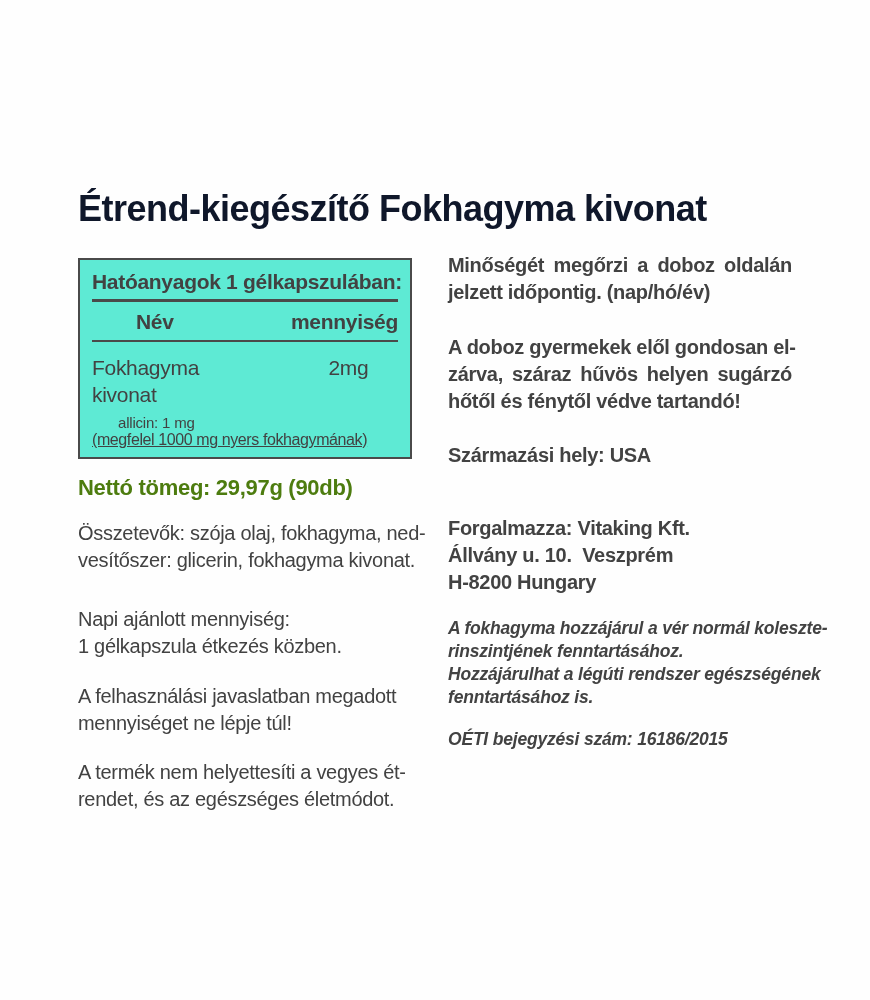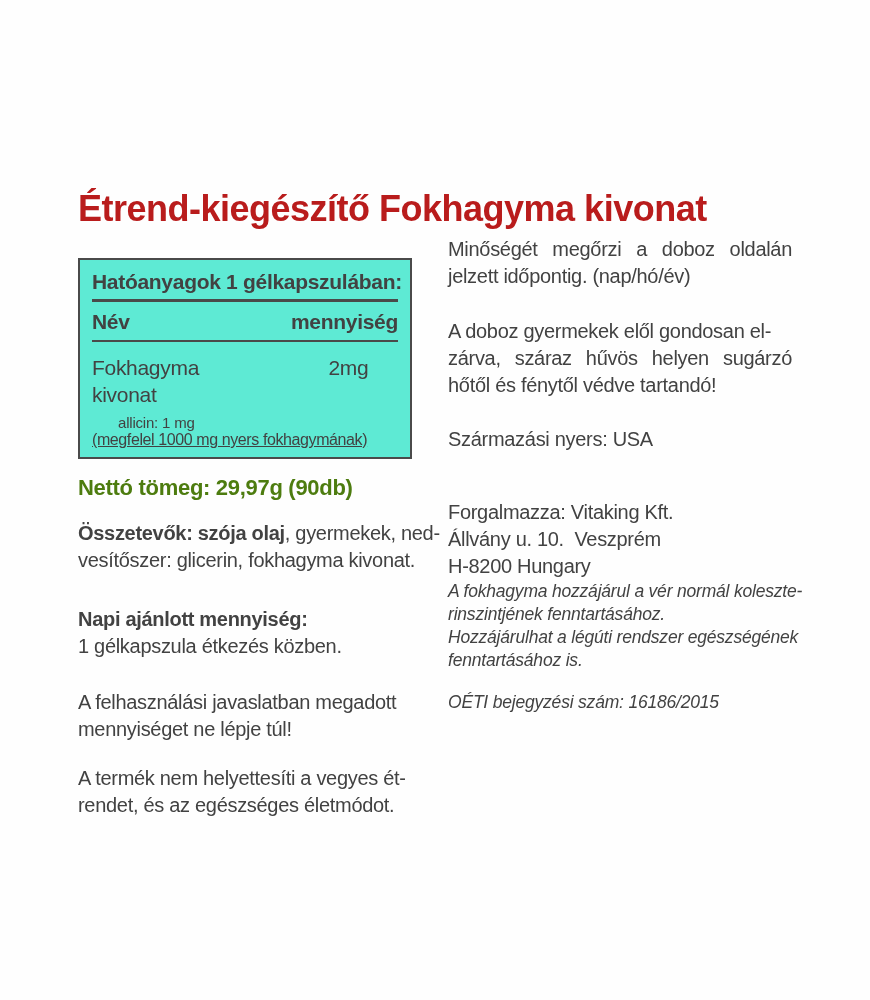--- a/index.html
+++ b/index.html
@@ -15,33 +15,34 @@
   }
   .page-title {
     position: absolute;
     left: 78px;
     top: 188px;
     width: 714px;
     font-size: 36px;
     font-weight: bold;
     letter-spacing: -0.5px;
     white-space: nowrap;
-    color: #b91c1c;
+    color: #0f172a;
   }
   .col-left {
     position: absolute;
     left: 78px;
     top: 258px;
     width: 334px;
   }
   .col-right {
     position: absolute;
     left: 448px;
-    top: 236px;
+    top: 252px;
     width: 344px;
+    font-weight: bold;
   }
   
   .facts-box {
     box-sizing: border-box;
     width: 334px;
     border: 2px solid #4a4a4a;
     padding: 8px 12px 8px 12px;
     background: #5eead4;
   }
   .facts-header {
@@ -55,20 +56,21 @@
   .rule-thin  { height: 2px; background: #4a4a4a; margin-top: 5px; }
   .facts-cols {
     display: flex;
     justify-content: space-between;
     align-items: baseline;
     margin-top: 6px;
     font-size: 21px;
     font-weight: bold;
     line-height: 27px;
     letter-spacing: -0.3px;
+    margin-left: 44px;
   }
   .facts-row {
     display: flex;
     justify-content: flex-start;
     align-items: baseline;
     margin-top: 12px;
     font-size: 21px;
     line-height: 27px;
     letter-spacing: -0.3px;
     gap: 47px;
@@ -94,39 +96,39 @@
     font-size: 20px;
     line-height: 27px;
     letter-spacing: -0.3px;
     white-space: pre;
   }
   .ln.j {
     white-space: normal;
     text-align: justify;
     text-align-last: justify;
   }
-  .bold { font-weight: bold; }
+  .bold { font-weight: normal; }
   .net-weight {
     margin-top: 15px;
     font-size: 22px;
     font-weight: bold;
     line-height: 27px;
     letter-spacing: -0.3px;
     white-space: nowrap;
     color: #4d7c0f;
   }
   .para { margin-top: 0; }
   .mt-ingredients { margin-top: 19px; }
   .mt-daily { margin-top: 32px; }
-  .mt-warning1 { margin-top: 29px; }
+  .mt-warning1 { margin-top: 23px; }
   .mt-warning2 { margin-top: 22px; }
   .mt-storage { margin-top: 28px; }
   .mt-origin { margin-top: 27px; }
   .mt-dist { margin-top: 46px; }
-  .mt-claims { }
+  .mt-claims { margin-top: 21px; }
   .mt-reg { margin-top: 19px; }
   .italic .ln, .ln.it {
     font-style: italic;
     font-size: 17.5px;
     line-height: 23px;
     letter-spacing: -0.2px;
   }
 </style>
 </head>
 <body>
@@ -149,21 +151,21 @@
         <span>Fokhagyma kivonat</span>
         <span class="qty-cell">2mg</span>
       </div>
       <div class="facts-sub1">allicin: 1 mg</div>
       <div class="facts-sub2">(megfelel 1000 mg nyers fokhagymának)</div>
     </div>
 
     <div class="net-weight">Nettó tömeg: 29,97g (90db)</div>
 
     <div class="para mt-ingredients">
-      <div class="ln"><span class="bold">Összetevők: szója olaj</span><span>, gyermekek, ned-</span></div>
+      <div class="ln"><span class="bold">Összetevők: szója olaj</span><span>, fokhagyma, ned-</span></div>
       <div class="ln">vesítőszer: glicerin, fokhagyma kivonat.</div>
     </div>
 
     <div class="para mt-daily">
       <div class="ln bold">Napi ajánlott mennyiség:</div>
       <div class="ln">1 gélkapszula étkezés közben.</div>
     </div>
 
     <div class="para mt-warning1">
       <div class="ln">A felhasználási javaslatban megadott</div>
@@ -184,21 +186,21 @@
       <div class="ln">jelzett időpontig. (nap/hó/év)</div>
     </div>
 
     <div class="para mt-storage">
       <div class="ln">A doboz gyermekek elől gondosan el-</div>
       <div class="ln j">zárva, száraz hűvös helyen sugárzó</div>
       <div class="ln">hőtől és fénytől védve tartandó!</div>
     </div>
 
     <div class="para mt-origin">
-      <div class="ln">Származási nyers: USA</div>
+      <div class="ln">Származási hely: USA</div>
     </div>
 
     <div class="para mt-dist">
       <div class="ln">Forgalmazza: Vitaking Kft.</div>
       <div class="ln">Állvány u. 10.  Veszprém</div>
       <div class="ln">H-8200 Hungary</div>
     </div>
 
     <div class="para mt-claims">
       <div class="ln it">A fokhagyma hozzájárul a vér normál koleszte-</div>

